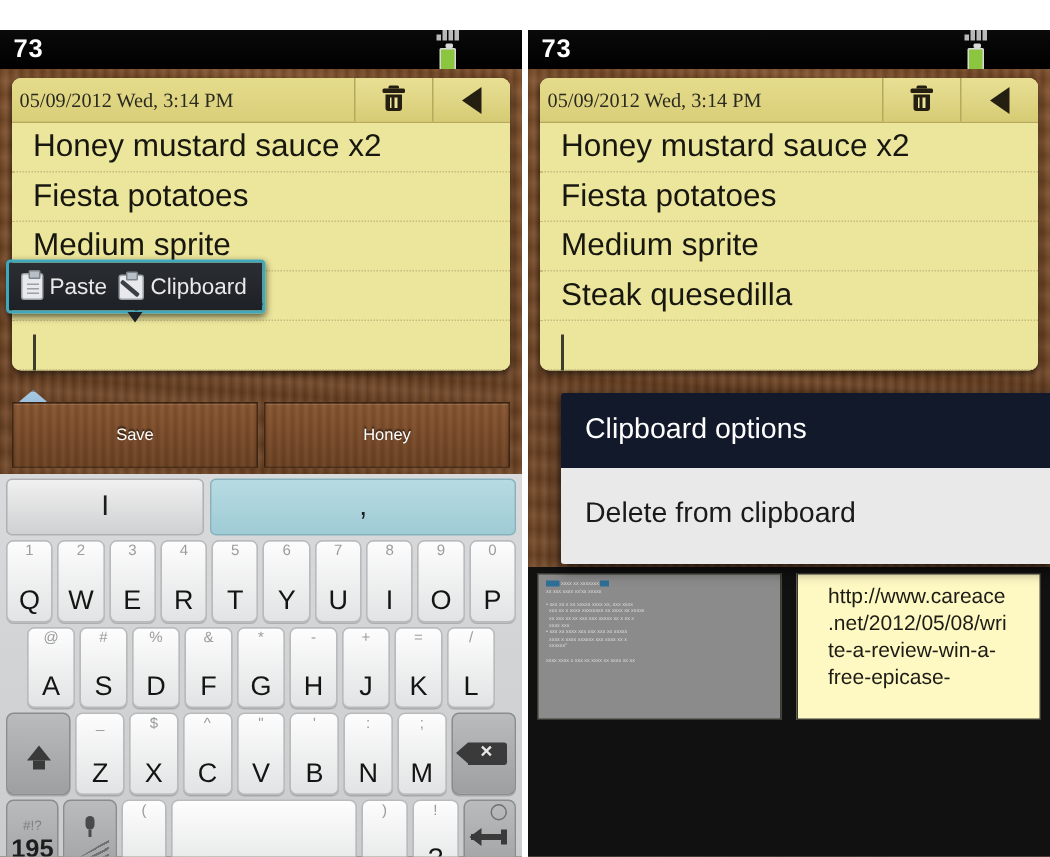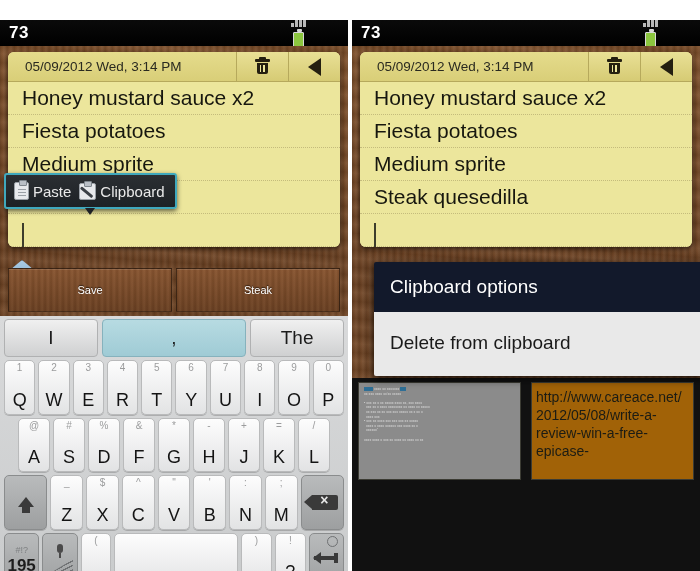--- a/index.html
+++ b/index.html
@@ -60,22 +60,22 @@
     border-radius: 6px; overflow: hidden;
     box-shadow: 0 2px 4px rgba(0,0,0,.55);
     background: #ece69c;
   }
   .note-header {
     display: flex; align-items: stretch; height: 30px;
     background: linear-gradient(#e5dc8c, #d9ce78);
     border-bottom: 1px solid #b6a95c;
   }
   .note-date {
-    flex: 1; display: flex; align-items: center; padding-left: 17px;
-    font-size: 13.5px; color: #2a2a20; white-space: nowrap;
+    flex: 1; display: flex; align-items: center; padding-left: 5px;
+    font-size: 13.5px; color: #2a2a20; white-space: nowrap; font-family: Liberation Serif, serif;
   }
   .hdr-btn {
     width: 52px; display: flex; align-items: center; justify-content: center;
     border-left: 1px solid #b6a95c;
     background: linear-gradient(#e9e096, #d6cb74);
   }
   .trash-ico { position: relative; width: 13px; height: 15px; }
   .trash-ico .lid { position: absolute; top: 0; left: -1px; width: 15px; height: 2.5px; background: #241f10; border-radius: 1px; }
   .trash-ico .lid::after { content: ""; position: absolute; top: -2.5px; left: 4px; width: 7px; height: 2.5px; background: #241f10; border-radius: 1px 1px 0 0; }
   .trash-ico .can { position: absolute; top: 3.5px; left: 1px; width: 11px; height: 11px; background: #241f10;
@@ -173,22 +173,22 @@
   }
 
   
   .clip-grid {
     position: absolute; left: 0; right: 0; bottom: 0; top: 358px;
     background: #111; padding: 4px 6px; display: grid;
     grid-template-columns: 1fr 1fr; gap: 8px 10px;
     grid-auto-rows: 98px; overflow: hidden;
   }
   .clip-card {
-    background: #a16207; border: 1px solid #3b3b33; overflow: hidden;
-    font-size: 14px; line-height: 18px; color: #1c1c14; padding: 5px 4px;
+    background: #fef9c3; border: 1px solid #3b3b33; overflow: hidden;
+    font-size: 14px; line-height: 18px; color: #1c1c14; padding: 5px 20px;
     word-break: break-word;
   }
   .clip-card.selected { background: #8b8b8b; color: #dcdcdc; }
   .clip-card.tiny { font-size: 3.6px; line-height: 4.6px; padding: 4px 5px; }
   .clip-card.tiny .hl { background: #2f6f96; color: #2f6f96; }
 
   
   .keyboard {
     position: absolute; left: 0; right: 0; bottom: 0; top: 296px;
     background: linear-gradient(#d9dadb, #c9cbcc);
@@ -317,28 +317,27 @@
       <div class="pp-item">
         <span class="clip-pen"></span>
         <span>Clipboard</span>
       </div>
     </div>
 
     <div class="drag-handle" style="left:12px; top:240px;"></div>
 
     <div class="action-bar" style="top:248px;">
       <div class="action-btn">Save</div>
-      <div class="action-btn">Steak</div>
+      <div class="action-btn">Honey</div>
     </div>
 
     <div class="keyboard">
       <div class="sugg-row">
         <div class="sugg">I</div>
         <div class="sugg center">,</div>
-        <div class="sugg">The</div>
       </div>
 
       <div class="krow row1">
         <div class="key">
             <span class="alt">1</span>
             <span>Q</span>
           </div>
         <div class="key">
             <span class="alt">2</span>
             <span>W</span>

